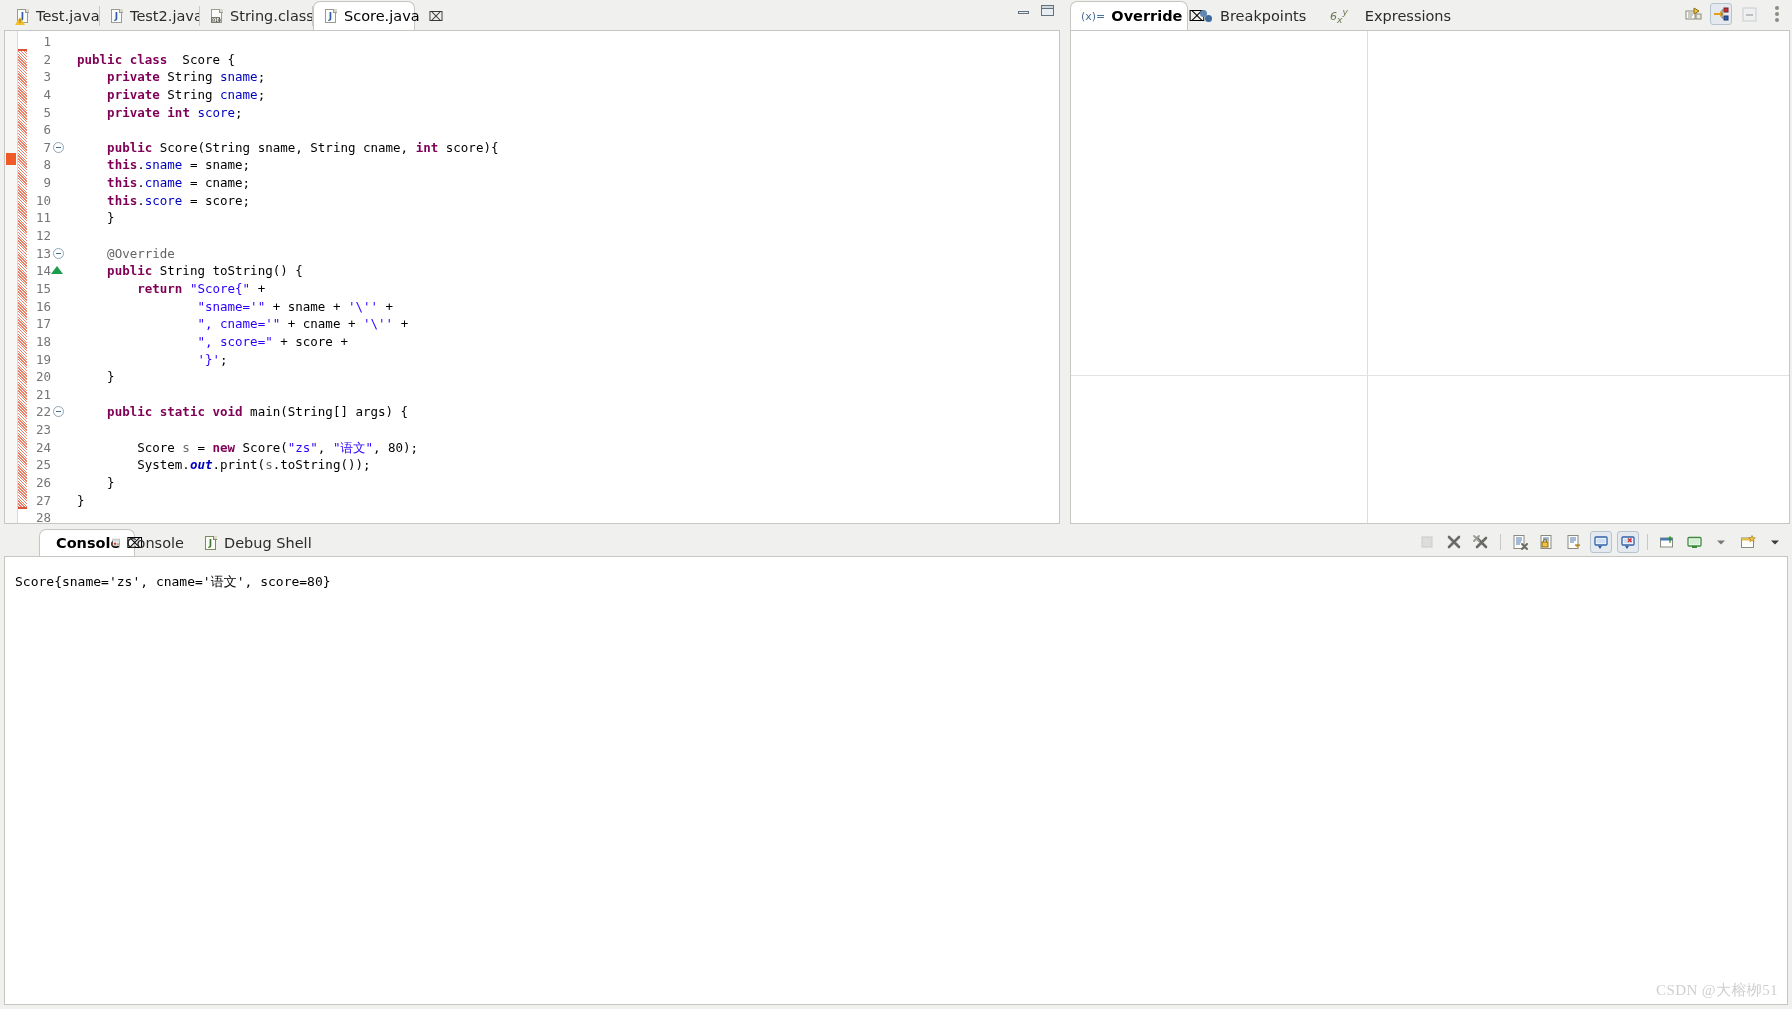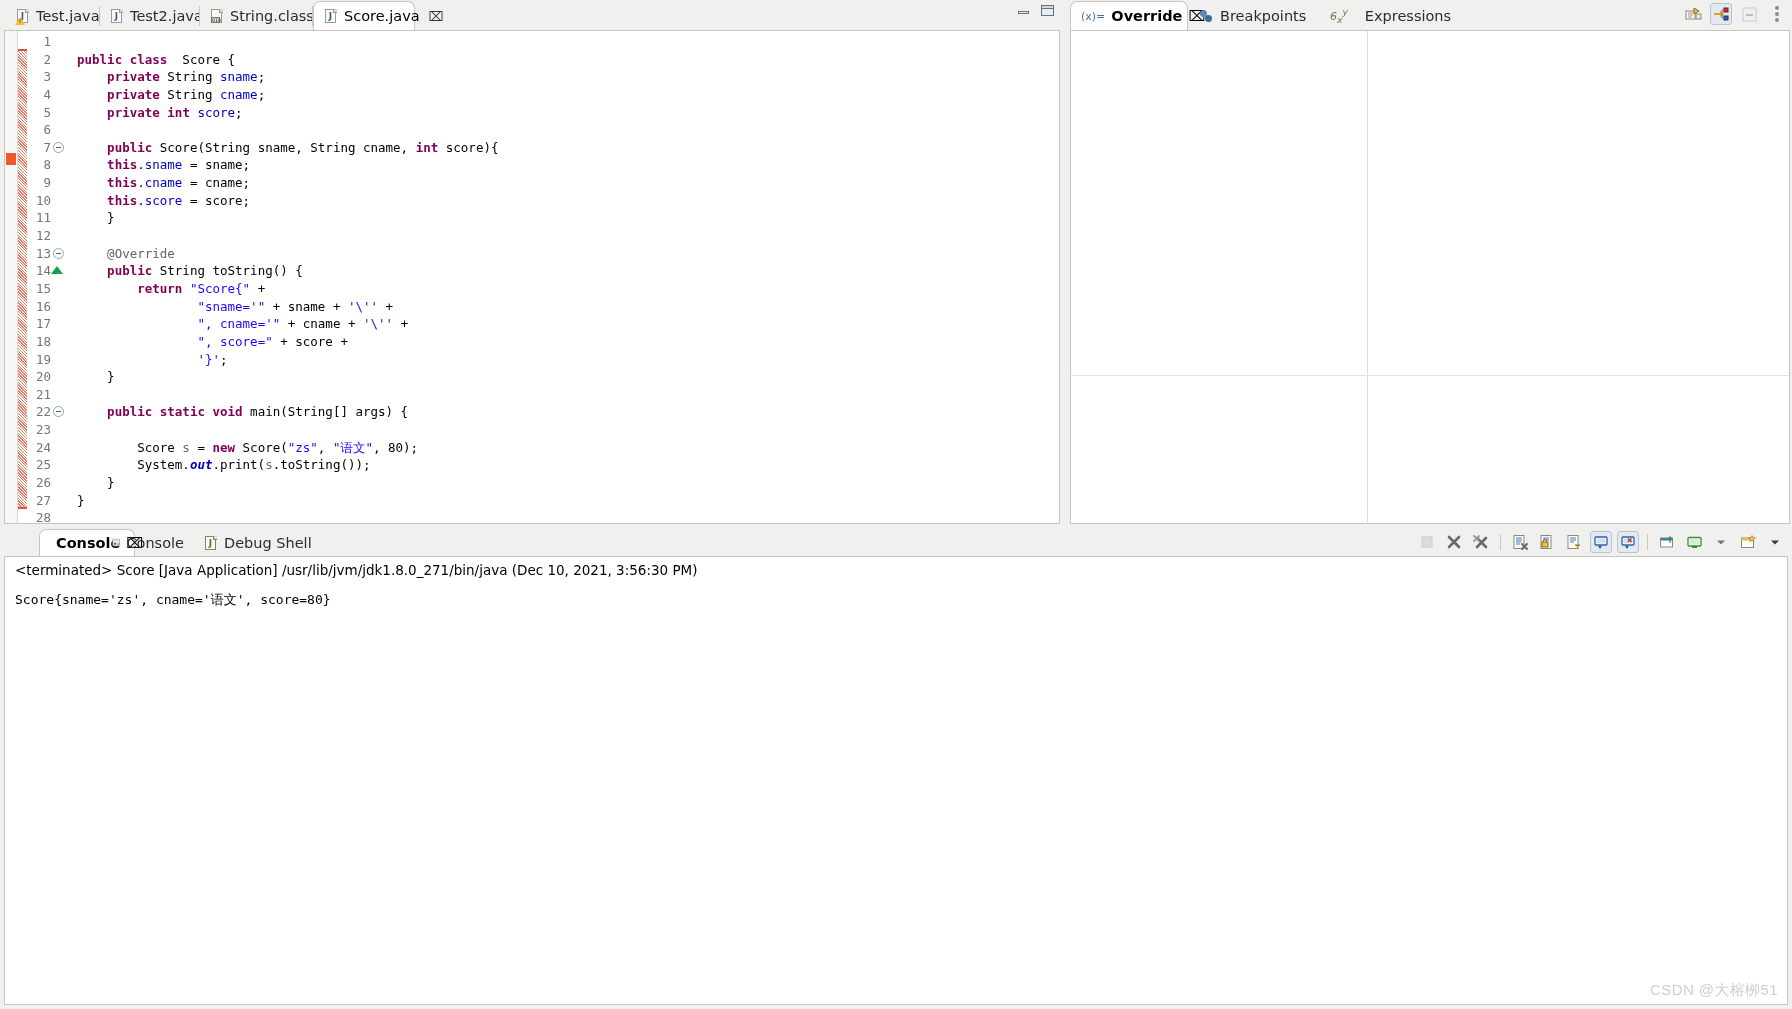--- a/index.html
+++ b/index.html
@@ -160,21 +160,21 @@
     background:#ffffff;border:1px solid #c6c6c2;box-sizing:border-box;
     padding:4px 0 0 10px;
   }
   .con-line{font-family:"DejaVu Sans","Liberation Sans",sans-serif;font-size:13.5px;color:#000;line-height:18px;white-space:pre;}
   .con-out{font-family:"DejaVu Sans Mono","Liberation Mono",monospace;font-size:13px;color:#000;line-height:18px;white-space:pre;margin-top:12px;}
 
   .ctoolbar{position:absolute;right:6px;top:3px;display:flex;align-items:center;gap:5px;}
 
   .watermark{
     position:absolute;right:14px;bottom:9px;
-    font-family:Liberation Sans, sans-serif;
+    font-family:Liberation Serif, serif;
     font-size:15px;color:#cfcfcf;letter-spacing:.4px;
   }
 
   
   .sic{display:inline-block;line-height:0;}
 </style>
 </head>
 <body>
 
 <div class="app">
@@ -420,19 +420,18 @@
         </span>
         <span class="tb-btn">
           <svg width="10" height="10" viewBox="0 0 10 10">
               <path d="M1 3.5l4 4 4-4z" fill="#3a3a36"></path>
             </svg>
         </span>
       </div>
     </div>
 
     <div class="console-body">
-      <div class="con-line">&lt;terminated&gt; Score [Java Application] /usr/lib/jvm/jdk1.8.0_271/bin/java (Dec 10, 2021, 3:56:30 PM)</div>
       <div class="con-out">Score{sname='zs', cname='语文', score=80}</div>
     </div>
   </div>
 
   <div class="watermark">CSDN @大榕栁51</div>
 </div>
 
 </body></html>

